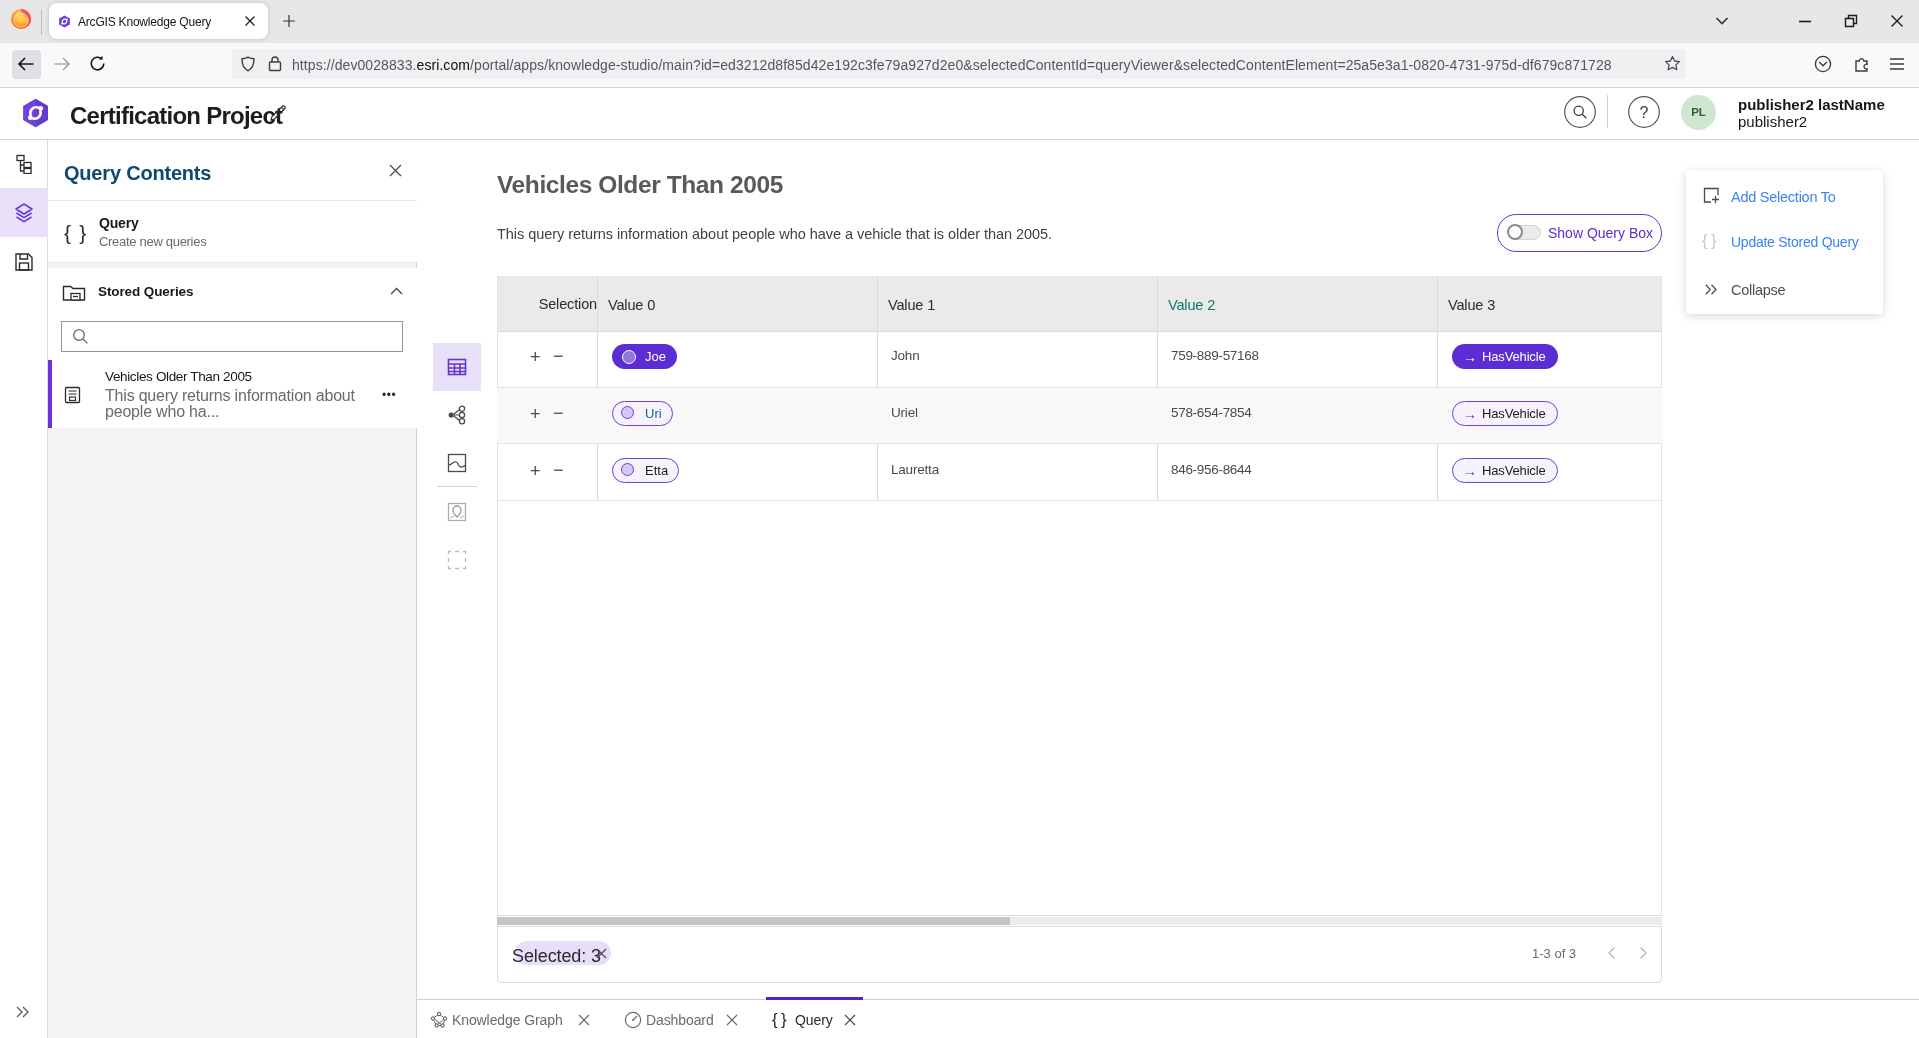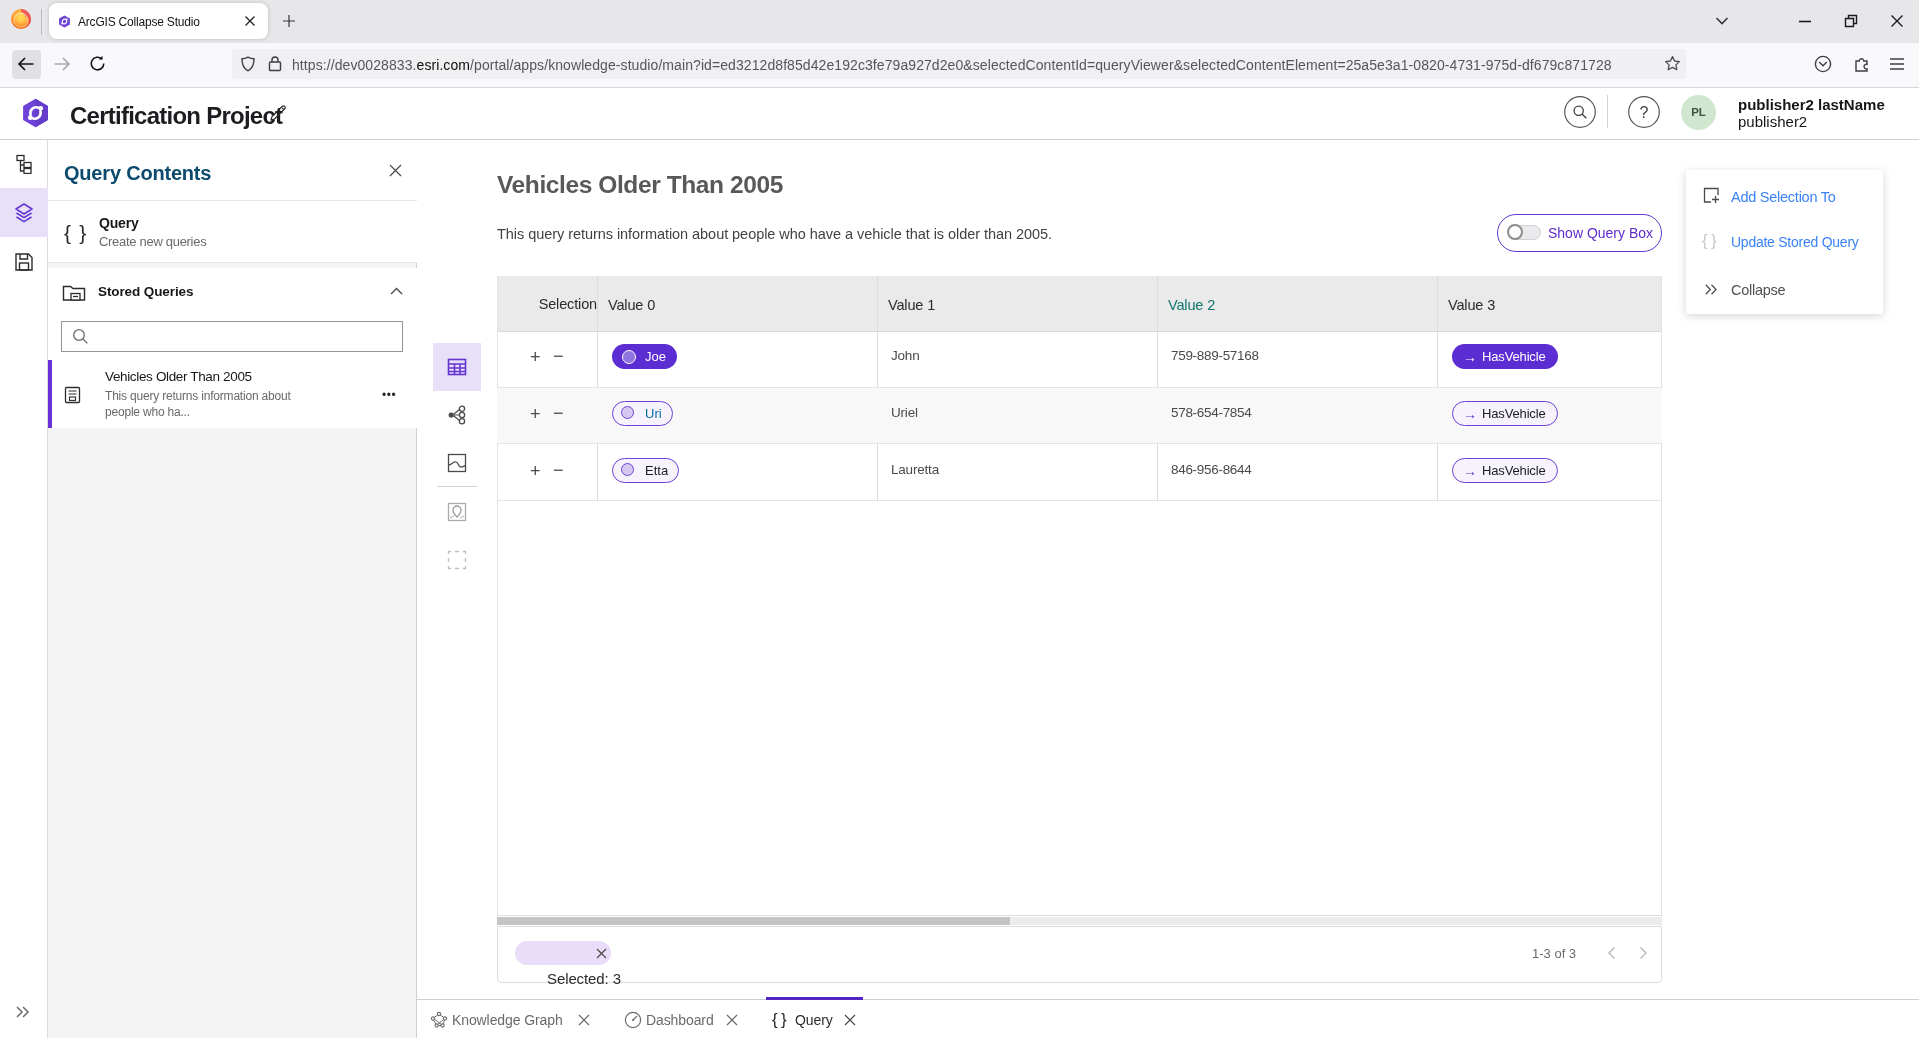--- a/index.html
+++ b/index.html
@@ -27,21 +27,21 @@
 </svg>
 <div class="abs" style="left:41px;top:9px;width:1px;height:26px;background:#b9b9bf;"></div>
 
 <div class="abs" style="left:49px;top:3px;width:219px;height:36px;background:#fff;border-radius:8px;box-shadow:0 0 4px rgba(0,0,0,.18);"></div>
 <svg class="abs" style="left:58px;top:15px;" width="13" height="13" viewBox="0 0 24 24">
   <path d="M12 1 L22 6.5 V17.5 L12 23 L2 17.5 V6.5 Z" fill="#6d43d8"></path>
   <path d="M8.2 13.4 a4.5 4.5 0 0 1 5.6-5.6 M15.8 10.6 a4.5 4.5 0 0 1 -5.6 5.6" stroke="#fff" stroke-width="2.3" fill="none" stroke-linecap="round"></path>
   <circle cx="16" cy="8.4" r="2" fill="#fff"></circle>
     <circle cx="8" cy="15.6" r="2" fill="#fff"></circle>
 </svg>
-<div class="abs" style="left:78px;top:15px;font-size:12px;letter-spacing:-.2px;color:#15141a;">ArcGIS Collapse Studio</div>
+<div class="abs" style="left:78px;top:15px;font-size:12px;letter-spacing:-.2px;color:#15141a;">ArcGIS Knowledge Query</div>
 <svg class="abs" style="left:244px;top:15px;" width="12" height="12" viewBox="0 0 12 12">
     <path d="M1.5 1.5 L10.5 10.5 M10.5 1.5 L1.5 10.5" stroke="#202023" stroke-width="1.3"></path>
   </svg>
 <svg class="abs" style="left:282px;top:14px;" width="14" height="14" viewBox="0 0 14 14">
     <path d="M7 1 V13 M1 7 H13" stroke="#35353a" stroke-width="1.2"></path>
   </svg>
 
 <svg class="abs" style="left:1715px;top:16px;" width="14" height="10" viewBox="0 0 14 10">
     <path d="M1.5 2 L7 7.5 L12.5 2" stroke="#35353a" stroke-width="1.6" fill="none"></path>
   </svg>
@@ -169,21 +169,21 @@
   </svg>
 
 <div class="abs" style="left:48px;top:360px;width:369px;height:68px;background:#fff;"></div>
 <div class="abs" style="left:48px;top:360px;width:4px;height:68px;background:#6a30d9;"></div>
 <svg class="abs" style="left:64px;top:386px;" width="17" height="18" viewBox="0 0 17 18">
     <rect x="1.5" y="1.5" width="14" height="15" rx="1" fill="none" stroke="#2b2b2b" stroke-width="1.3"></rect>
     <path d="M4.5 5 H12.5 M4.5 8 H12.5" stroke="#2b2b2b" stroke-width="1.1"></path>
     <rect x="5.5" y="11" width="6" height="3.4" fill="none" stroke="#2b2b2b" stroke-width="1.1"></rect>
   </svg>
 <div class="abs" style="left:105px;top:369px;font-size:13.5px;letter-spacing:-.35px;color:#17171b;">Vehicles Older Than 2005</div>
-<div class="abs" style="left:105px;top:388px;font-size:12px;letter-spacing:-.2px;color:#6a6a6a;line-height:16px;">This query returns information about<br>people who ha...</div>
+<div class="abs" style="left:105px;top:388px;font-size:16px;letter-spacing:-.2px;color:#6a6a6a;line-height:16px;">This query returns information about<br>people who ha...</div>
 <div class="abs" style="left:382px;top:388px;font-size:12px;color:#2b2b2b;letter-spacing:.5px;">•••</div>
 
 <div class="abs" style="left:433px;top:343px;width:48px;height:48px;background:#e7e0f8;"></div>
 <svg class="abs" style="left:447px;top:357px;" width="20" height="20" viewBox="0 0 20 20">
     <rect x="1.5" y="2.5" width="17" height="15" fill="none" stroke="#6535cf" stroke-width="1.6"></rect>
     <path d="M1.5 7 H18.5 M1.5 11 H18.5 M1.5 14.5 H18.5 M7.5 7 V17.5 M13 7 V17.5" stroke="#6535cf" stroke-width="1.6"></path>
   </svg>
 <svg class="abs" style="left:447px;top:405px;" width="20" height="20" viewBox="0 0 20 20">
     <circle cx="4.2" cy="10" r="2.6" fill="#4a4a4a"></circle>
     <circle cx="15" cy="3.8" r="2.6" fill="none" stroke="#4a4a4a" stroke-width="1.3"></circle>
@@ -261,21 +261,21 @@
 <div class="abs" style="left:1171px;top:462px;font-size:13.5px;letter-spacing:-.3px;color:#4a4a4a;">846-956-8644</div>
 <div class="abs" style="left:1452px;top:458px;width:106px;height:25px;background:#f6f3fc;border:1.5px solid #6d41d9;border-radius:13px;"></div>
 <div class="abs" style="left:1463px;top:463px;font-size:14px;color:#5b2dd3;">→</div>
 <div class="abs" style="left:1482px;top:463px;font-size:13px;letter-spacing:-.15px;color:#1c1c1c;">HasVehicle</div>
 
 <div class="abs" style="left:497px;top:917px;width:1165px;height:8px;background:#ececec;"></div>
 <div class="abs" style="left:497px;top:917px;width:513px;height:8px;background:#c5c5c5;"></div>
 
 <div class="abs" style="left:497px;top:926px;width:1165px;height:57px;background:#fff;border:1px solid #dcdcdc;border-radius:0 0 4px 4px;"></div>
 <div class="abs" style="left:515px;top:941px;width:96px;height:24px;background:#e9ddf9;border-radius:12px;"></div>
-<div class="abs" style="left:547px;top:946px;font-size:15px;letter-spacing:-.1px;color:#2b2b2b;margin-top:24px;">Selected: 3</div>
+<div class="abs" style="left:512px;top:946px;font-size:18px;letter-spacing:-.1px;color:#2b2b2b;">Selected: 3</div>
 <svg class="abs" style="left:596px;top:948px;" width="11" height="11" viewBox="0 0 11 11">
     <path d="M1 1 L10 10 M10 1 L1 10" stroke="#4a4a4a" stroke-width="1.2"></path>
   </svg>
 <div class="abs" style="left:1532px;top:946px;font-size:13px;color:#6a6a6a;">1-3 of 3</div>
 <svg class="abs" style="left:1607px;top:946px;" width="9" height="14" viewBox="0 0 9 14">
     <path d="M7.5 1.5 L2 7 L7.5 12.5" stroke="#bdbdbd" stroke-width="1.5" fill="none"></path>
   </svg>
 <svg class="abs" style="left:1639px;top:946px;" width="9" height="14" viewBox="0 0 9 14">
     <path d="M1.5 1.5 L7 7 L1.5 12.5" stroke="#bdbdbd" stroke-width="1.5" fill="none"></path>
   </svg>

